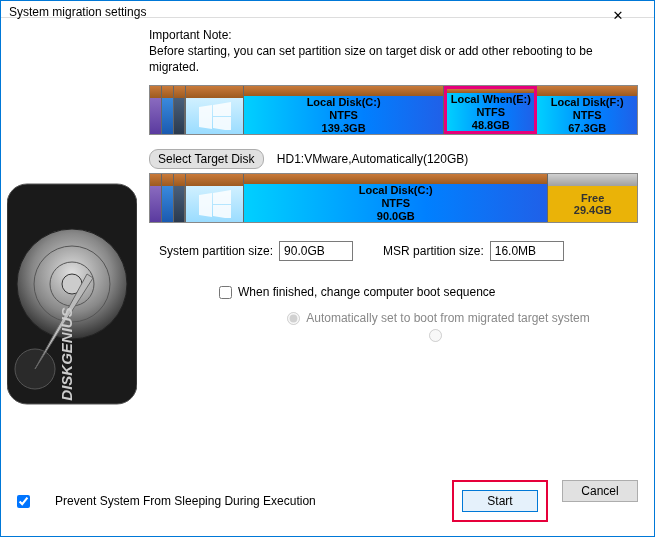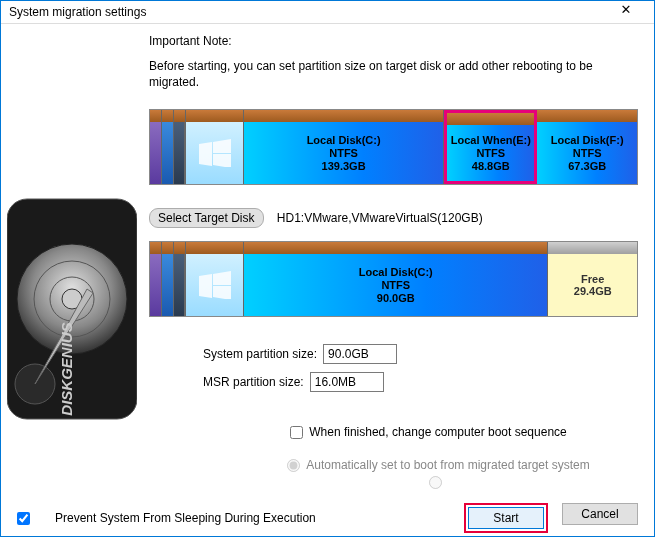--- a/index.html
+++ b/index.html
@@ -1,62 +1,62 @@
 <!DOCTYPE html>
 <html><head>
 <meta charset="utf-8">
 <style>
 * { box-sizing: border-box; margin: 0; padding: 0; }
 body { font-family: "Segoe UI", Tahoma, sans-serif; font-size: 12px; background: #fff; width: 655px; height: 537px; border: 1px solid #0078d7; display: flex; flex-direction: column; }
-.titlebar { display: flex; justify-content: space-between; align-items: flex-end; padding: 4px 14px 4px 8px; border-bottom: 1px solid #ddd; height: 23px; }
+.titlebar { display: flex; justify-content: space-between; align-items: flex-start; padding: 4px 22px 4px 8px; border-bottom: 1px solid #ddd; height: 17px; }
 .titlebar-title { font-size: 12px; }
 .close-btn { width: 28px; height: 20px; display: flex; align-items: center; justify-content: center; font-size: 13px; cursor: pointer; }
 .content { display: flex; flex: 1; }
 .sidebar { width: 142px; display: flex; align-items: center; justify-content: center; padding: 100px 4px 0 4px; }
 .disk-image { width: 130px; height: 300px; position: relative; }
 .disk-svg { width: 100%; height: 100%; }
-.main { flex: 1; padding: 10px 16px 0 6px; display: flex; flex-direction: column; gap: 9px; }
+.main { flex: 1; padding: 10px 16px 0 6px; display: flex; flex-direction: column; }
 .note-title { font-size: 12px; margin-bottom: 2px; }
 .note-text { font-size: 12px; line-height: 1.3; margin-bottom: 10px; }
 .source-row, .target-row { font-size: 12px; margin: 6px 0 4px 0; }
 .source-row .lbl { display: inline-block; width: 80px; }
-.disk-bar { height: 76px; border: 1px solid #888; display: flex; margin-bottom: 8px; background: #fff; }
+.disk-bar { height: 50px; border: 1px solid #888; display: flex; margin-bottom: 8px; background: #fff; }
 .dsk-header { height: 12px; background: linear-gradient(#c97a3a, #9d5a1f); }
 .small-part { width: 12px; display: flex; flex-direction: column; border-right: 1px solid #666; }
 .small-part .body { flex: 1; }
 .sp-purple { background: linear-gradient(#8a6bbf, #5a3a9f); }
 .sp-blue { background: linear-gradient(#3a8add, #1a5ab0); }
 .sp-dark { background: linear-gradient(#4a5f7a, #2a3a4f); border-right: 1px solid #666;}
 .win-part { width: 58px; display: flex; flex-direction: column; border-right: 1px solid #666; }
 .win-body { flex: 1; background: linear-gradient(#d0f0ff, #9adcff); display: flex; align-items: center; justify-content: center; }
 .win-body svg { width: 32px; height: 28px; opacity: 0.85; }
 .big-part { display: flex; flex-direction: column; border-right: 1px solid #666; }
 .big-body { flex: 1; background: linear-gradient(to right, #00d0ff 0%, #0080ff 60%, #2060e8 100%); display: flex; flex-direction: column; align-items: center; justify-content: center; color: #000; font-size: 11px; font-weight: bold; }
 .big-body .line { line-height: 1.15; }
 .sel-part { border: 3px solid #e6007a; }
 .free-part { display: flex; flex-direction: column; }
 .free-head { height: 12px; background: linear-gradient(#d0d0d0, #a0a0a0); }
-.free-body { flex: 1; background: #fef9c3; display: flex; flex-direction: column; align-items: center; justify-content: center; font-size: 11px; font-weight: bold; color: #333; }
+.free-body { flex: 1; background: #eab308; display: flex; flex-direction: column; align-items: center; justify-content: center; font-size: 11px; font-weight: bold; color: #333; }
 .btn { font-size: 12px; padding: 2px 8px; background: #e1e1e1; border: 1px solid #adadad; cursor: pointer; font-family: inherit; }
 .sel-target { display: inline-block; margin-right: 10px; border-radius: 9px; }
 .fields { display: flex; flex-wrap: wrap; gap: 8px 30px; margin: 10px 0 12px 10px; }
 .field { display: flex; align-items: center; }
-.field label { font-size: 12px; margin-right: 6px; margin-left: 44px; }
+.field label { font-size: 12px; margin-right: 6px; }
 .field input { width: 74px; height: 20px; font-size: 12px; padding: 0 4px; border: 1px solid #7a7a7a; font-family: inherit; }
 .options { margin: 12px 0 0 70px; font-size: 12px; }
-.opt-row { display: flex; align-items: center; margin-bottom: 19px; justify-content: center; }
+.opt-row { display: flex; align-items: center; margin-bottom: 12px; }
 .opt-row input { margin-right: 6px; }
 .radio-row { display: flex; align-items: center; margin-left: 20px; color: #888; margin-bottom: 4px; justify-content: center; }
 .radio-row input { margin-right: 6px; }
 .footer { display: flex; align-items: center; padding: 10px 16px 14px 16px; border-top: none; }
 .footer .chk { display: flex; align-items: center; font-size: 12px; gap: 20px; }
 .footer .chk input { margin-right: 5px; }
 .footer-btns { margin-left: auto; display: flex; gap: 14px; }
 .footer-btns .btn { width: 76px; height: 22px; padding: 0; }
-.start-wrap { border: 2px solid #e6003a; padding: 2px; }
+.start-wrap { border: 2px solid #e6003a; padding: 8px; }
 .start-wrap .btn { border-color: #0078d7; background: #e5f1fb; }
 </style>
 </head>
 <body>
 
 <div class="titlebar">
   <div class="titlebar-title">System migration settings</div>
   <div class="close-btn">✕</div>
 </div>
 
@@ -130,21 +130,21 @@
         <div class="big-body">
           <div class="line">Local Disk(F:)</div>
           <div class="line">NTFS</div>
           <div class="line">67.3GB</div>
         </div>
       </div>
     </div>
 
     <div class="target-row">
       <button class="btn sel-target">Select Target Disk</button>
-      <span>HD1:VMware,VMwareVirtualS(120GB)</span>
+      <span>HD1:VMware,Automatically(120GB)</span>
     </div>
 
     <div class="disk-bar">
       <div class="small-part">
           <div class="dsk-header"></div>
           <div class="body sp-purple"></div>
         </div>
       <div class="small-part">
           <div class="dsk-header"></div>
           <div class="body sp-blue"></div>

